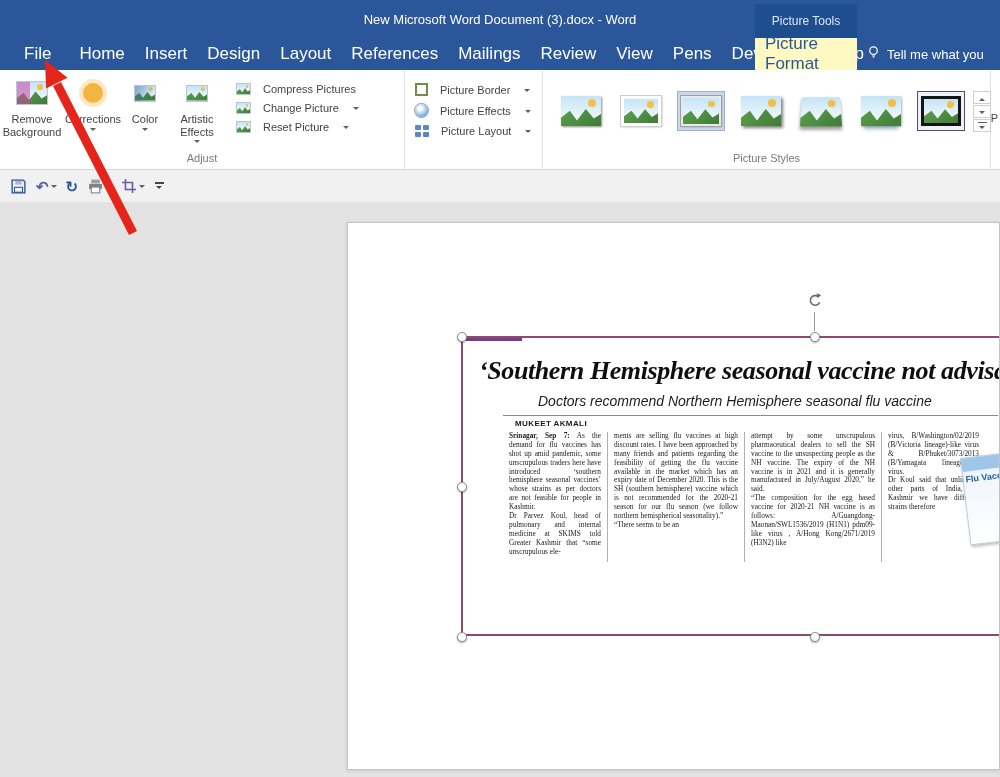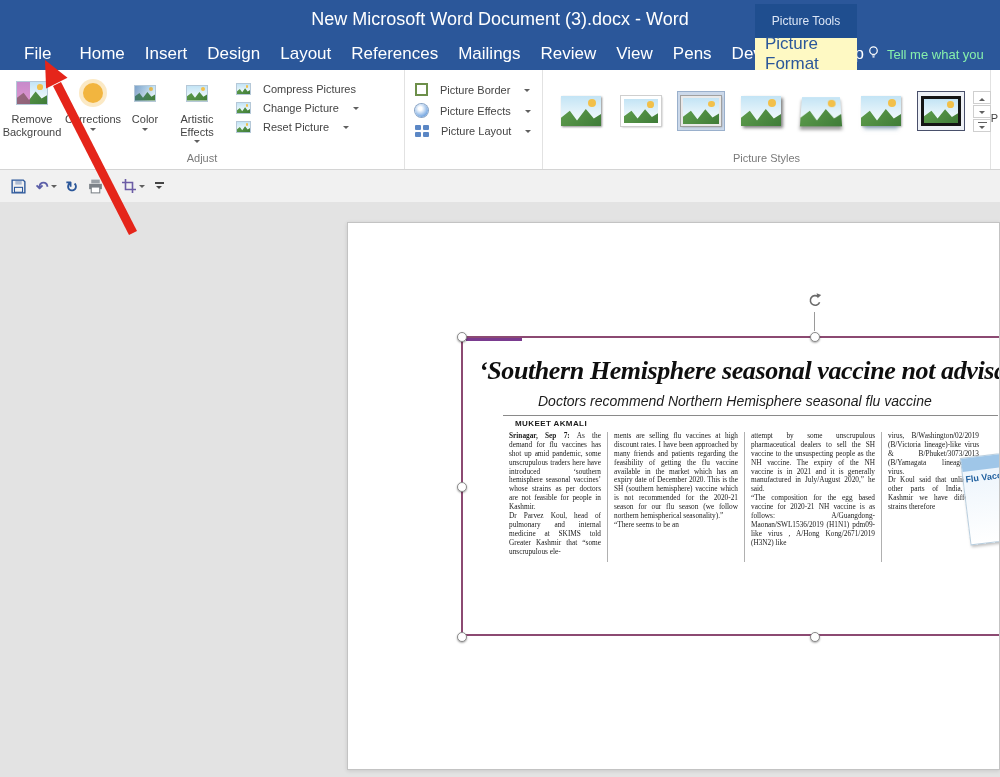--- a/index.html
+++ b/index.html
@@ -1,30 +1,30 @@
 <!DOCTYPE html>
 <html><head>
 <meta charset="utf-8">
 <style>
   * { box-sizing: border-box; margin: 0; padding: 0; }
   html,body { width:1000px; height:777px; }
   body { font-family:"Liberation Sans",sans-serif; overflow:hidden; position:relative; background:#e3e3e3; }
 
   
   .titlebar { height:38px; background:#2b579a; position:relative; display:flex; align-items:center; justify-content:center; }
-  .win-title { color:#ffffff; font-size:18px;text-align:right; }
+  .win-title { color:#ffffff; font-size:13px;text-align:right; }
   .context-chip { position:absolute; left:755px; top:4px; width:102px; height:34px; background:#1f4e8f;
                   display:flex; align-items:center; justify-content:center; color:#dce6f6; font-size:12px; }
 
   
   .tabrow { height:32px; background:#2b579a; position:relative; display:flex; align-items:stretch; padding-left:12px; }
   .tab { color:#ffffff; font-size:17px; padding:0 10px; display:flex; align-items:center; cursor:default; }
   .tab.file { padding:0 12px; margin-right:6px; }
   .tab.active { position:absolute; left:755px; top:0; width:102px; height:32px; background:#fef9c3; color:#2b579a; justify-content:center; }
-  .tellme { position:absolute; left:866px; top:0; height:32px; display:flex; align-items:center; gap:6px; color:#86efac; font-size:13px; white-space:nowrap; }
+  .tellme { position:absolute; left:866px; top:0; height:32px; display:flex; align-items:center; gap:6px; color:#ffffff; font-size:13px; white-space:nowrap; }
 
   
   .ribbon { height:100px; background:#ffffff; border-bottom:1px solid #d4d4d4; display:flex; position:relative; }
   .group { display:flex; flex-direction:column; border-right:1px solid #e2e2e2; position:relative; }
   .gbody { flex:1; display:flex; }
   .glabel { height:17px; text-align:center; font-size:11px; color:#7a7a7a; }
 
   .bigbtn { width:58px; padding-top:6px; display:flex; flex-direction:column; align-items:center; text-align:center;
             font-size:11px; color:#444; line-height:1.15; cursor:default; }
   .bigbtn .bicon { height:34px; display:flex; align-items:center; justify-content:center; margin-bottom:3px; }

